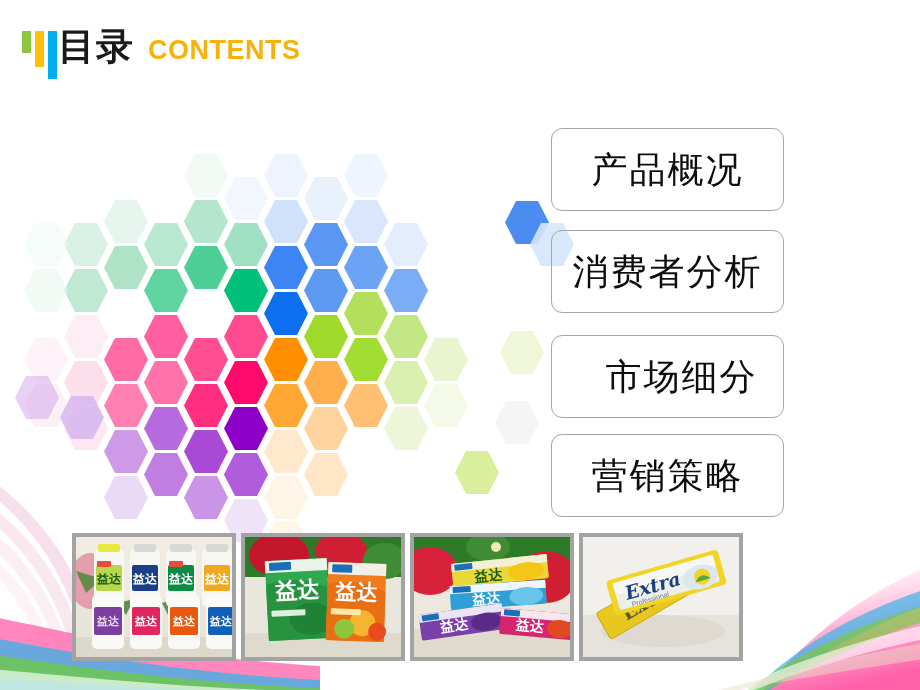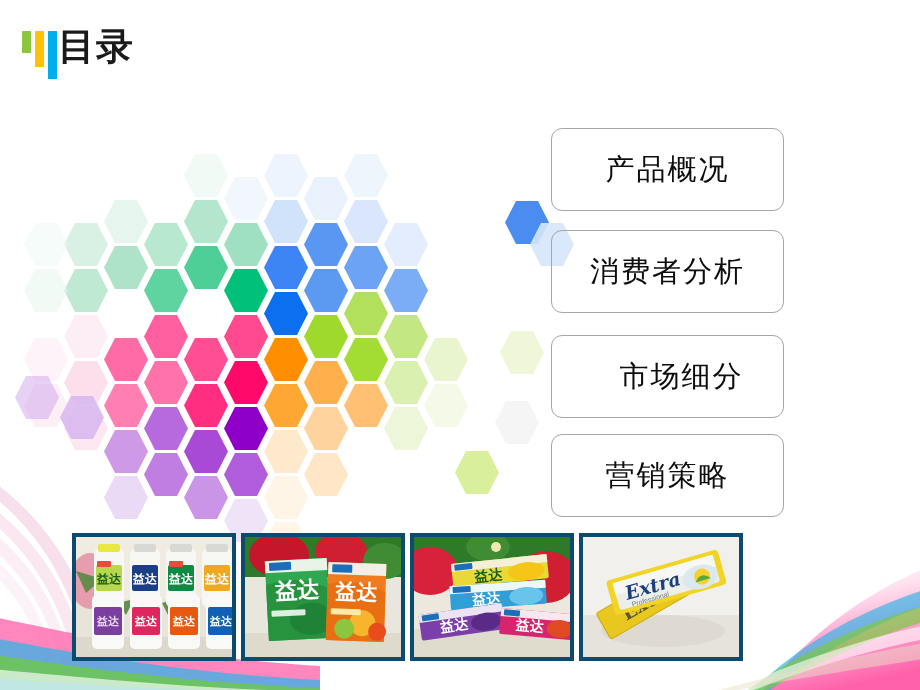--- a/index.html
+++ b/index.html
@@ -102,21 +102,21 @@
     border: 1.6px solid #a6a6a6;
     border-radius: 11px;
     background: transparent;
     box-sizing: border-box;
     display: flex;
     align-items: center;
     justify-content: center;
   }
   .menu-box-label {
     font-family: "DejaVu Serif", "Liberation Serif", serif;
-    font-size: 29px;
+    font-size: 36px;
     font-weight: 400;
     color: #0d0d0d;
     letter-spacing: 2px;
     line-height: 1;
   }
   #menu-box-1 { left: 551px; top: 128px; }
   #menu-box-2 { left: 551px; top: 230px; }
   #menu-box-3 { left: 551px; top: 335px; padding-left: 28px; }
   #menu-box-4 { left: 551px; top: 434px; }
 
@@ -134,21 +134,21 @@
     width: 738px;
     height: 128px;
     display: flex;
     gap: 5px;
   }
   .photo {
     position: relative;
     width: 164px;
     height: 128px;
     background: #ffffff;
-    border: 4px solid #0c4a6e;
+    border: 4px solid #a3a3a3;
     box-sizing: border-box;
     overflow: hidden;
   }
   .photo-inner {
     position: absolute;
     left: 0; top: 0; right: 0; bottom: 0;
     overflow: hidden;
   }
 
   
@@ -177,20 +177,21 @@
 <div id="slide">
 
   <div id="header">
     <div id="logo-bars">
       <div class="logo-bar" id="logo-bar-green" style="background: rgb(140, 198, 63); height: 22px;"></div>
       <div class="logo-bar" id="logo-bar-yellow" style="background: rgb(255, 193, 7); height: 36px;"></div>
       <div class="logo-bar" id="logo-bar-cyan" style="background: rgb(0, 174, 239); height: 48px;"></div>
     </div>
     <div id="title-group">
       <span id="title-cn">目录</span>
+      <span id="title-en">CONTENTS</span>
     </div>
   </div>
 
   <div id="hex-art">
       <div class="hex" style="left: 64px; top: 52px; width: 44px; height: 44.88px; background: rgb(215, 240, 227); opacity: 0.95;"></div>
       <div class="hex" style="left: 104px; top: 29px; width: 44px; height: 44.88px; background: rgb(227, 245, 236); opacity: 0.9;"></div>
       <div class="hex" style="left: 144px; top: 52px; width: 44px; height: 44.88px; background: rgb(184, 232, 207); opacity: 1;"></div>
       <div class="hex" style="left: 104px; top: 75px; width: 44px; height: 44.88px; background: rgb(174, 227, 200); opacity: 1;"></div>
       <div class="hex" style="left: 64px; top: 98px; width: 44px; height: 44.88px; background: rgb(191, 233, 210); opacity: 1;"></div>
       <div class="hex" style="left: 144px; top: 98px; width: 44px; height: 44.88px; background: rgb(95, 212, 160); opacity: 1;"></div>

